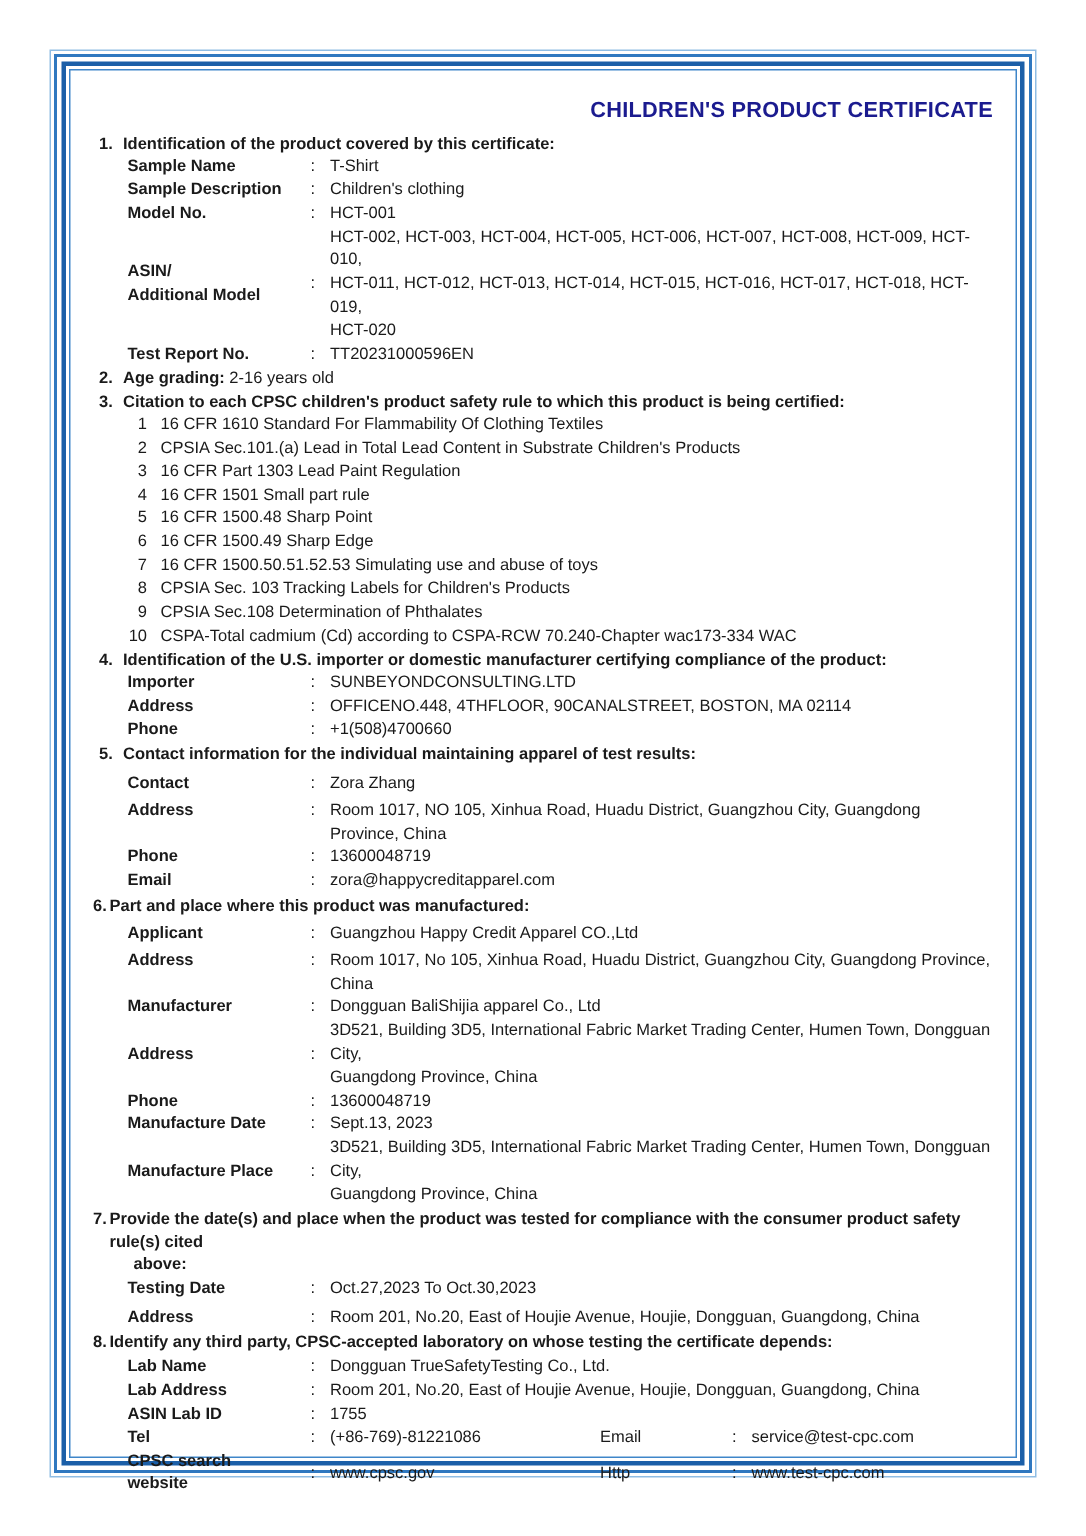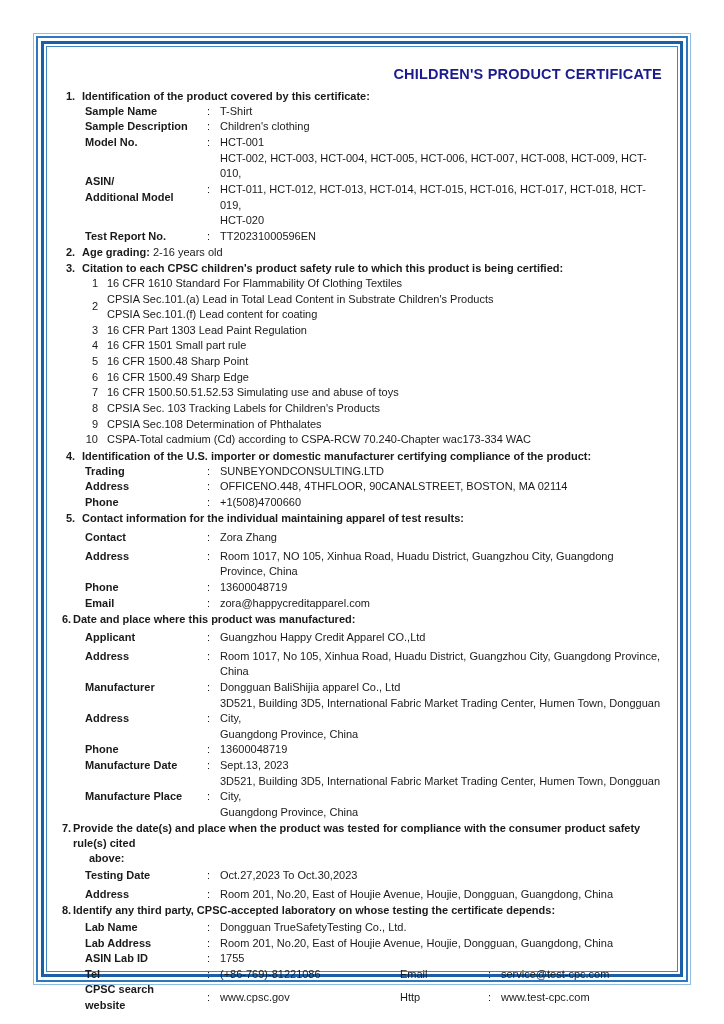--- a/index.html
+++ b/index.html
@@ -225,21 +225,20 @@
     <span class="sec-text">Citation to each CPSC children's product safety rule to which this product is being certified:</span>
   </div>
   <div class="cite">
     <span class="cite-num">1</span>
     <span class="cite-text">16 CFR 1610 Standard For Flammability Of Clothing Textiles</span>
   </div>
   <div class="cite tall">
     <span class="cite-num">2</span>
     <span class="cite-text">
       <span class="line">CPSIA Sec.101.(a) Lead in Total Lead Content in Substrate Children's Products</span>
-      <span class="line">CPSIA Sec.101.(f) Lead content for coating</span>
     </span>
   </div>
   <div class="cite">
     <span class="cite-num">3</span>
     <span class="cite-text">16 CFR Part 1303 Lead Paint Regulation</span>
   </div>
   <div class="cite">
     <span class="cite-num">4</span>
     <span class="cite-text">16 CFR 1501 Small part rule</span>
   </div>
@@ -266,21 +265,21 @@
   <div class="cite">
     <span class="cite-num">10</span>
     <span class="cite-text">CSPA-Total cadmium (Cd) according to CSPA-RCW 70.240-Chapter wac173-334 WAC</span>
   </div>
 
   <div class="sec">
     <span class="sec-num">4.</span>
     <span class="sec-text">Identification of the U.S. importer or domestic manufacturer certifying compliance of the product:</span>
   </div>
   <div class="kv">
-    <span class="kv-key">Trading</span>
+    <span class="kv-key">Importer</span>
     <span class="kv-colon">:</span>
     <span class="kv-val">SUNBEYONDCONSULTING.LTD</span>
   </div>
   <div class="kv">
     <span class="kv-key">Address</span>
     <span class="kv-colon">:</span>
     <span class="kv-val">OFFICENO.448, 4THFLOOR, 90CANALSTREET, BOSTON, MA 02114</span>
   </div>
   <div class="kv">
     <span class="kv-key">Phone</span>
@@ -308,21 +307,21 @@
     <span class="kv-val">13600048719</span>
   </div>
   <div class="kv">
     <span class="kv-key">Email</span>
     <span class="kv-colon">:</span>
     <span class="kv-val">zora@happycreditapparel.com</span>
   </div>
 
   <div class="sec">
     <span class="sec-num tight">6.</span>
-    <span class="sec-text">Date and place where this product was manufactured:</span>
+    <span class="sec-text">Part and place where this product was manufactured:</span>
   </div>
   <div class="kv" style="padding-top:3px">
     <span class="kv-key">Applicant</span>
     <span class="kv-colon">:</span>
     <span class="kv-val">Guangzhou Happy Credit Apparel CO.,Ltd</span>
   </div>
   <div class="kv" style="padding-top:3px">
     <span class="kv-key">Address</span>
     <span class="kv-colon">:</span>
     <span class="kv-val">Room 1017, No 105, Xinhua Road, Huadu District, Guangzhou City, Guangdong Province, China</span>

